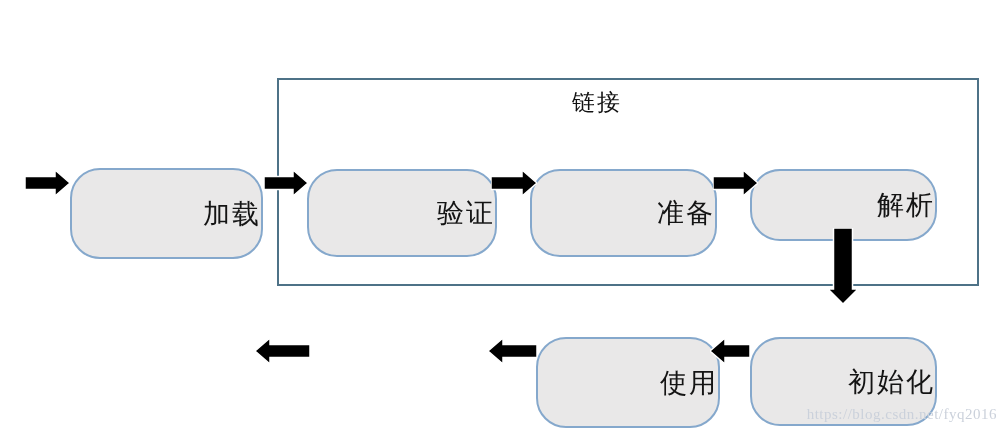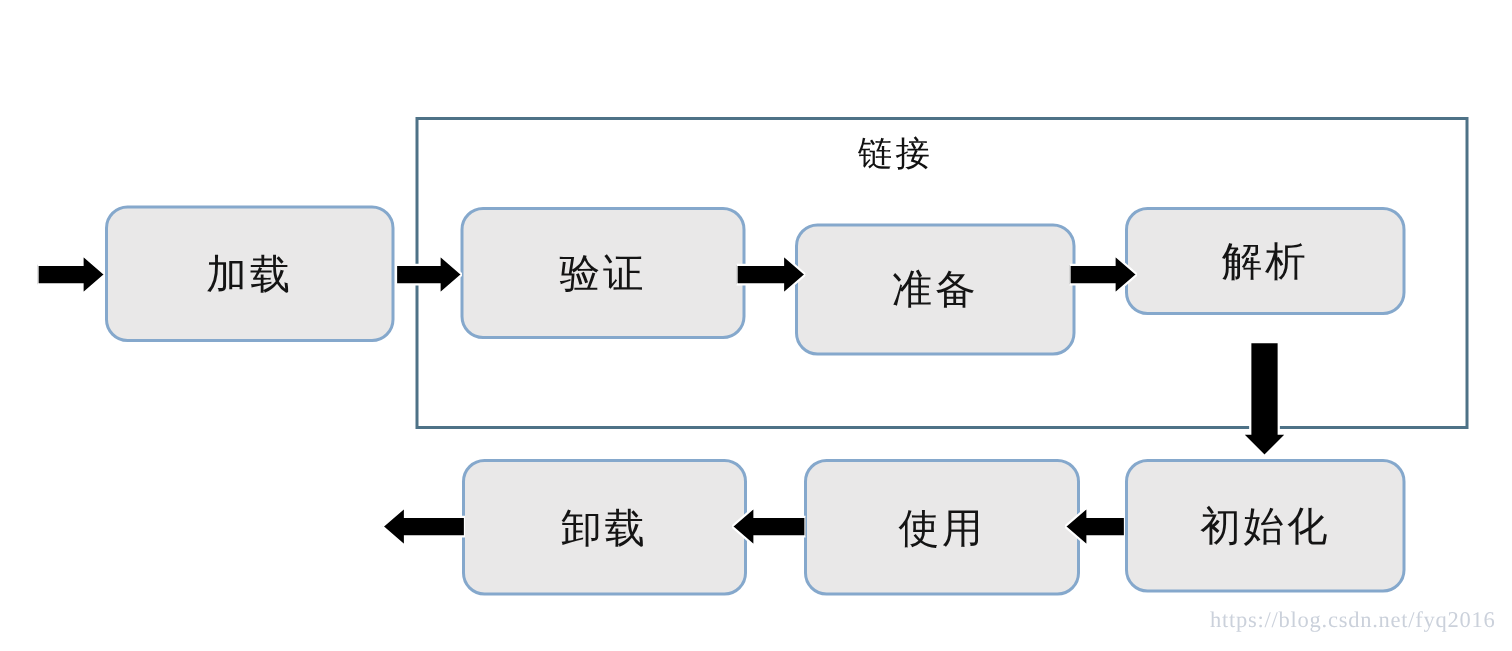--- a/index.html
+++ b/index.html
@@ -28,32 +28,33 @@
     font-size: 23px;
     color: #111111;
     letter-spacing: 2px;
     white-space: nowrap;
   }
   
   .node {
     position: absolute;
     background: #e9e8e8;
     border: 2px solid #85a8cc;
-    border-radius: 15px;
+    border-radius: 30px;
     box-sizing: border-box;
     display: flex;
     align-items: center;
-    justify-content: center;
+    justify-content: flex-end;
     font-size: 27px;
     color: #141414;
     letter-spacing: 2px;
+    margin-top: 31px;
   }
   .n-load    { left: 70px;  top: 137px; width: 193px; height: 91px; }
   .n-verify  { left: 307px; top: 138px; width: 190px; height: 88px; }
-  .n-prepare { left: 530px; top: 149px; width: 187px; height: 88px; }
+  .n-prepare { left: 530px; top: 138px; width: 187px; height: 88px; }
   .n-resolve { left: 750px; top: 138px; width: 187px; height: 72px; }
   .n-unload  { left: 308px; top: 306px; width: 190px; height: 91px; }
   .n-use     { left: 536px; top: 306px; width: 184px; height: 91px; }
   .n-init    { left: 750px; top: 306px; width: 187px; height: 89px; }
   
   .arrow { position: absolute; z-index: 5; }
   .arrow svg { display: block; }
   
   .watermark {
     position: absolute;
@@ -76,23 +77,20 @@
     <span>加载</span>
   </div>
   <div class="node n-verify">
     <span>验证</span>
   </div>
   <div class="node n-prepare">
     <span>准备</span>
   </div>
   <div class="node n-resolve">
     <span>解析</span>
-  </div>
-  <div class="node n-unload">
-    <span>卸载</span>
   </div>
   <div class="node n-init">
     <span>初始化</span>
   </div>
   <div class="node n-use">
     <span>使用</span>
   </div>
 
   <div class="arrow" style="left:25px; top:170px;">
     <svg width="45" height="26">

